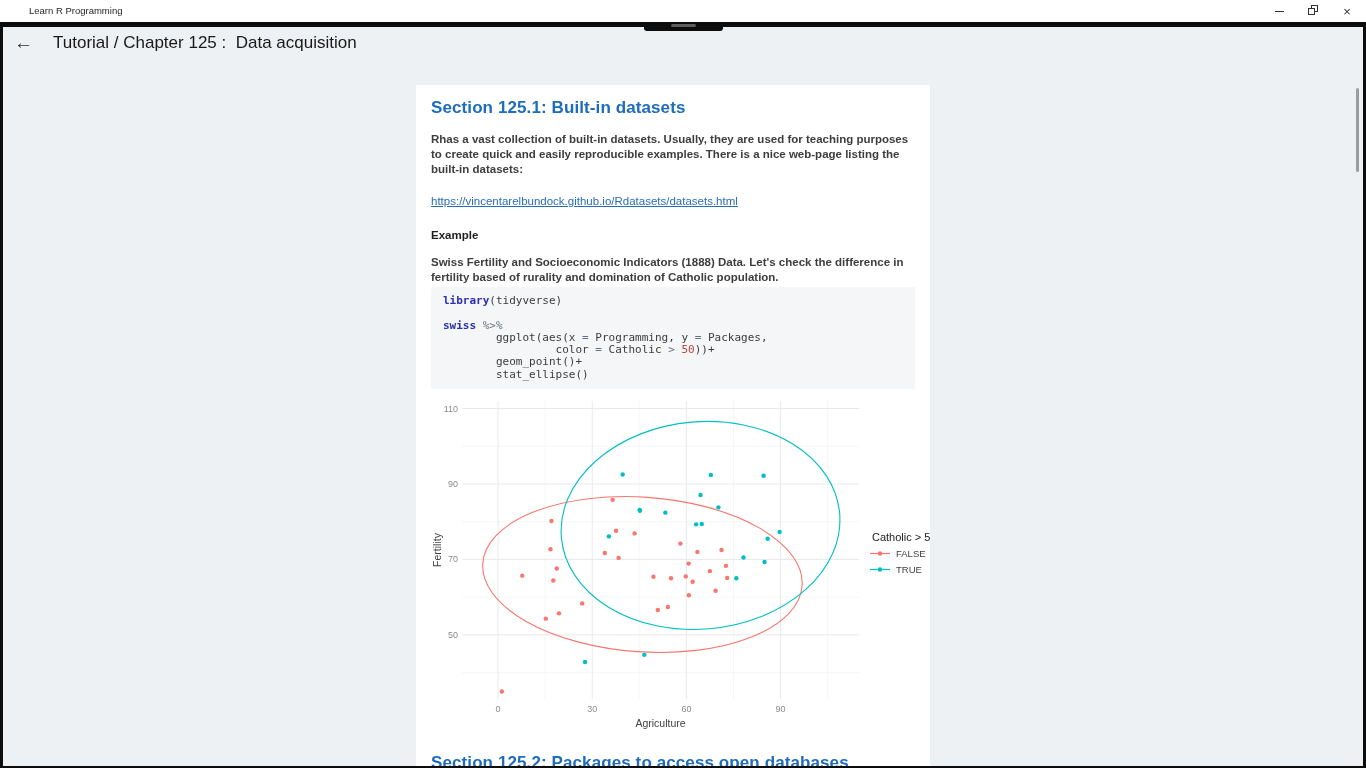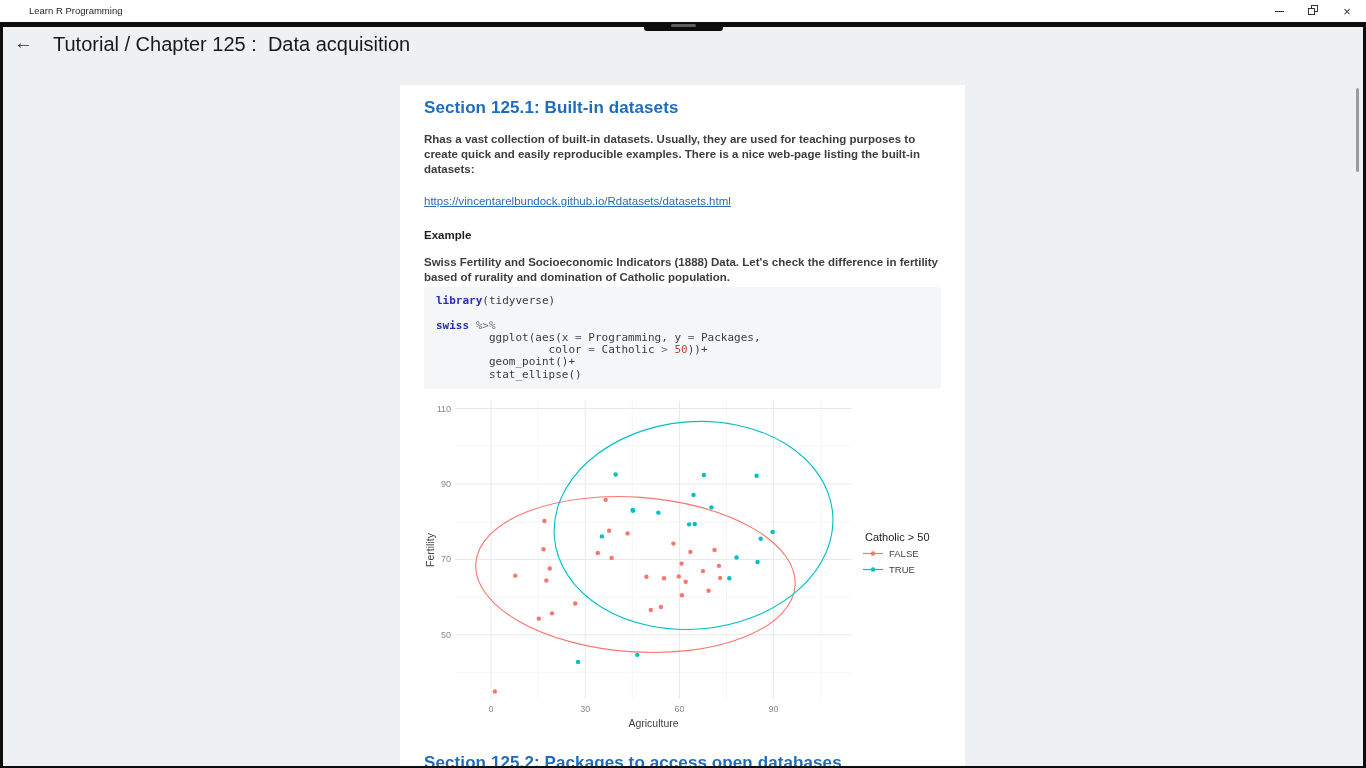--- a/index.html
+++ b/index.html
@@ -22,25 +22,25 @@
            border-radius:0 0 3px 3px; z-index:5; }
   .notch-handle { position:absolute; top:2px; left:27px; width:25px; height:3px; background:#5e5e5e; border-radius:1.5px; }
 
   .frame { position:absolute; top:27px; left:0; right:0; bottom:0; background:#eef1f4;
            border-left:3px solid #0d0d0d; border-right:3px solid #0d0d0d; border-bottom:2px solid #0d0d0d;
            overflow:hidden; }
 
   
   .app-header { position:relative; height:40px; }
   .back-arrow { position:absolute; left:11px; top:5px; font-size:19px; color:#2b2b2b; cursor:pointer; }
-  .page-title { position:absolute; left:50px; top:6px; font-size:20px; color:#191919; white-space:pre; }
-
-  
-  .card { position:absolute; left:397px; top:58px; width:565px; bottom:-2px;
-          background:#ffffff; padding:0 24px; overflow:hidden; }
+  .page-title { position:absolute; left:50px; top:6px; font-size:17px; color:#191919; white-space:pre; }
+
+  
+  .card { position:absolute; left:413px; top:58px; width:514px; bottom:-2px;
+          background:#ffffff; padding:0 15px; overflow:hidden; }
   .sec-heading { margin-top:13px; font-size:17px; font-weight:700; color:#1d6cbd; letter-spacing:0.1px; }
   .sec-heading.second { margin-top:18px; }
   .body-p { margin-top:14px; font-size:11.5px; line-height:15px; color:#3d3d3d;font-weight:bold; }
   .link-p { margin-top:14px; }
   .doc-link { font-size:11.5px; color:#2a6db7; text-decoration:underline; cursor:pointer; }
   .example-label { margin-top:20px; font-size:11.5px; font-weight:700; color:#1f1f1f; }
   .code-block { margin-top:2px; background:#f4f6f7; border-radius:2px; padding:8px 12px;
                 font-family:"DejaVu Sans Mono", monospace; font-size:11px; line-height:12.3px; color:#3c3c3c; }
   .code-line { min-height:12.3px; white-space:pre; }
   .tok-kw  { color:#2a2fb8; font-weight:700; }

